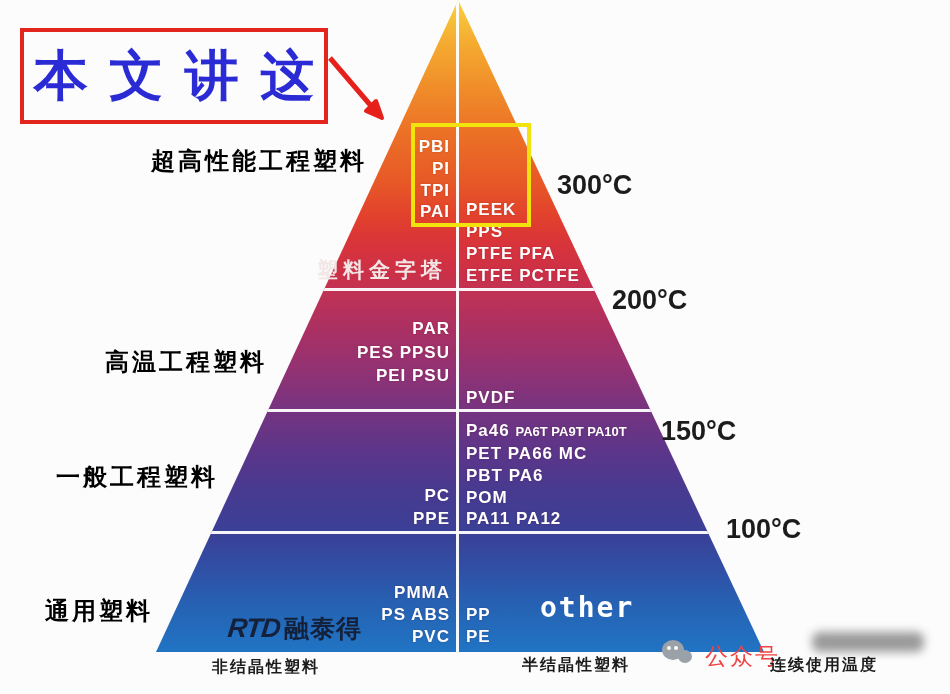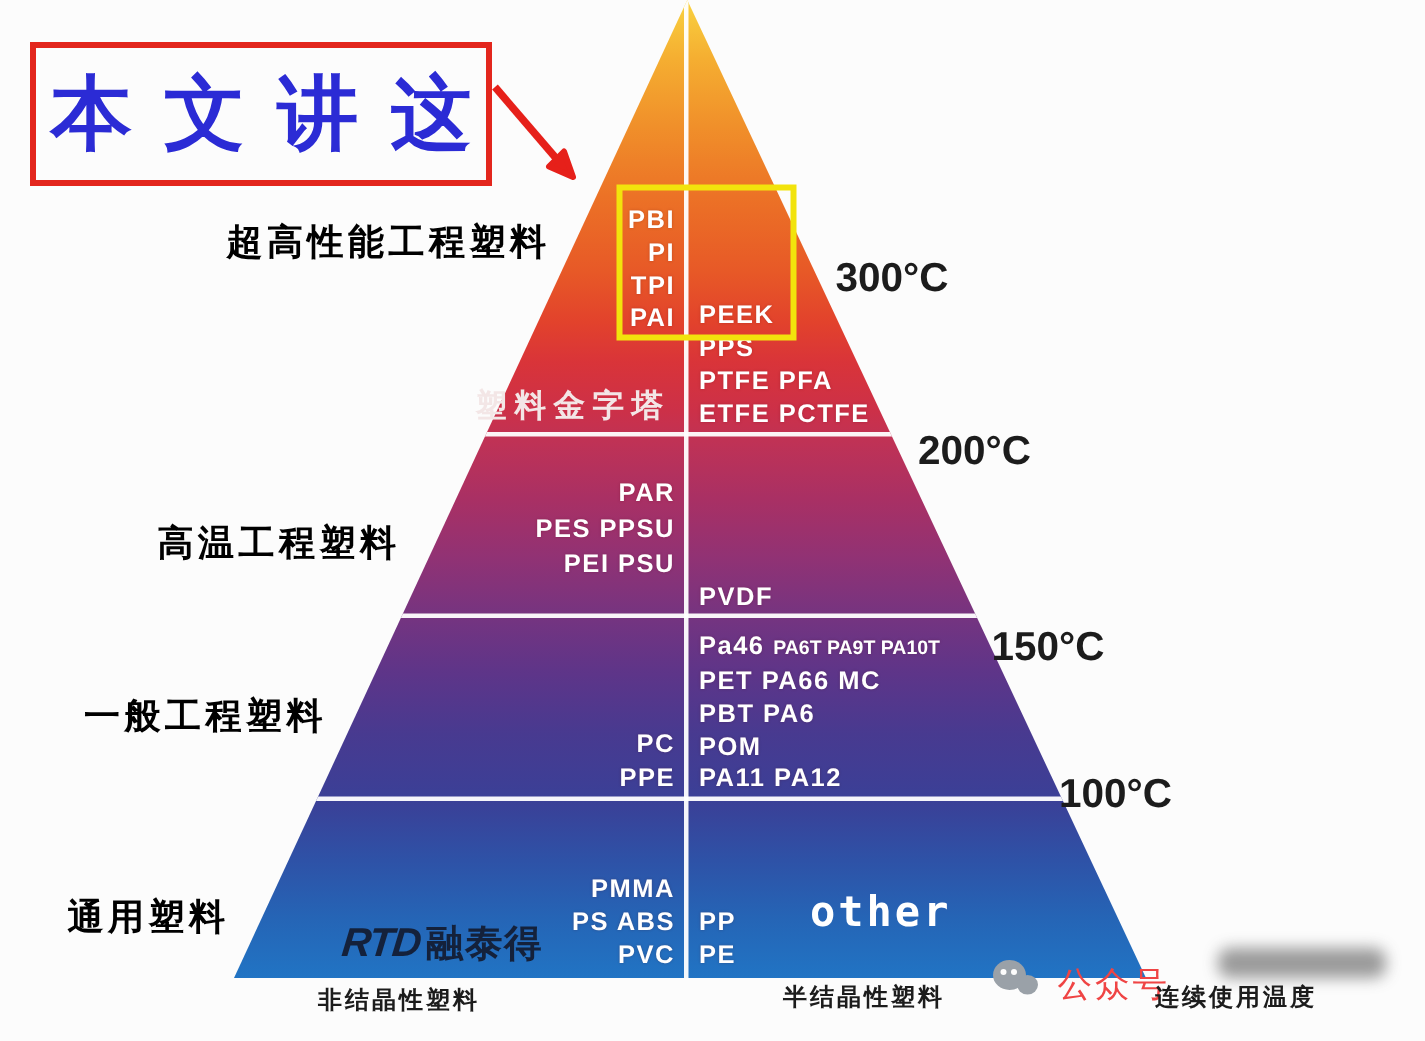--- a/index.html
+++ b/index.html
@@ -105,21 +105,21 @@
 <div id="highlight-box" class="abs"></div>
 
 <div class="cat" style="right:583px;top:145px;">超高性能工程塑料</div>
 <div class="cat" style="right:683px;top:346px;text-align:center;">高温工程塑料</div>
 <div class="cat" style="right:732px;top:461px;">一般工程塑料</div>
 <div class="cat" style="right:797px;top:595px;">通用塑料</div>
 
 <div class="temp" style="left:557px;top:170px;">300°C</div>
 <div class="temp" style="left:612px;top:285px;">200°C</div>
 <div class="temp" style="left:661px;top:397px;margin-top:19px;">150°C</div>
-<div class="temp" style="left:706px;top:514px;text-align:center;">100°C</div>
+<div class="temp" style="left:726px;top:514px;text-align:center;">100°C</div>
 
 <div class="mat r" style="right:500px;top:137px;">PBI</div>
 <div class="mat r" style="right:500px;top:159px;margin-left:10px;">PI</div>
 <div class="mat r" style="right:500px;top:181px;">TPI</div>
 <div class="mat r" style="right:500px;top:202px;">PAI</div>
 <div class="pyr-title" style="right:503px;top:256px;">塑料金字塔</div>
 <div class="mat r" style="right:500px;top:319px;">PAR</div>
 <div class="mat r" style="right:500px;top:343px;">PES PPSU</div>
 <div class="mat r" style="right:500px;top:366px;">PEI PSU</div>
 <div class="mat r" style="right:500px;top:486px;">PC</div>

